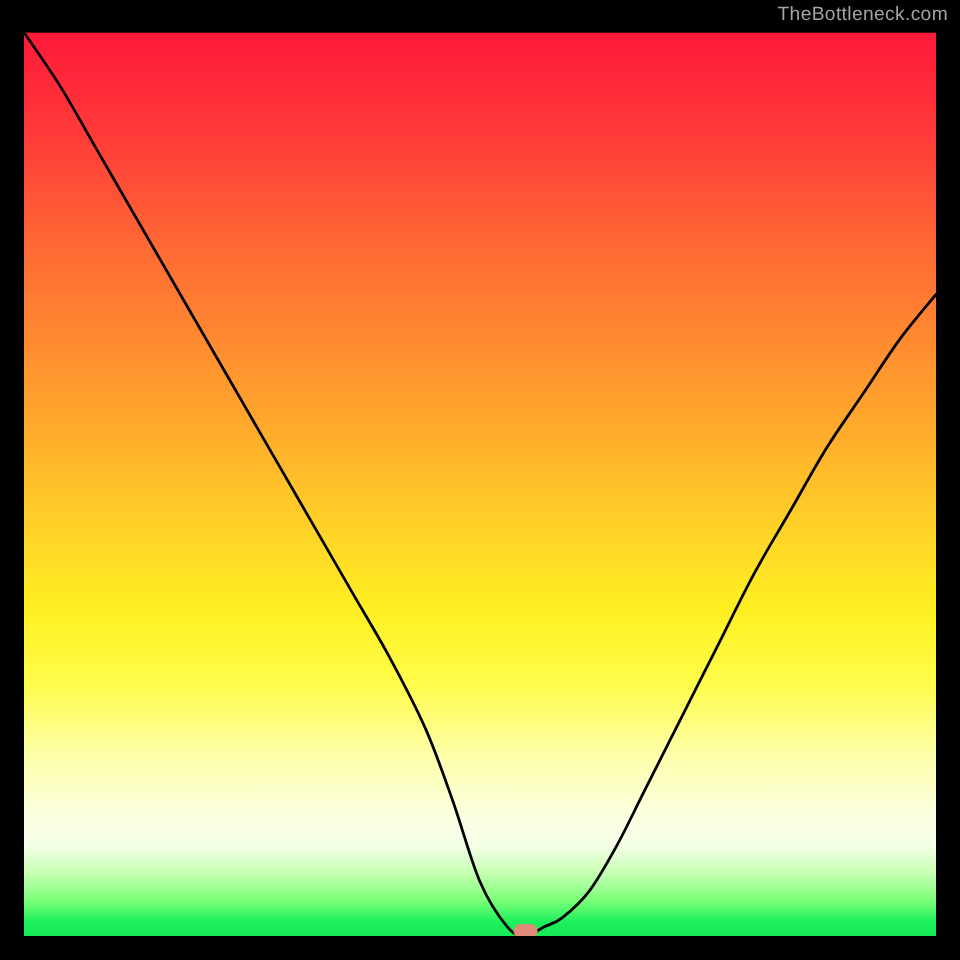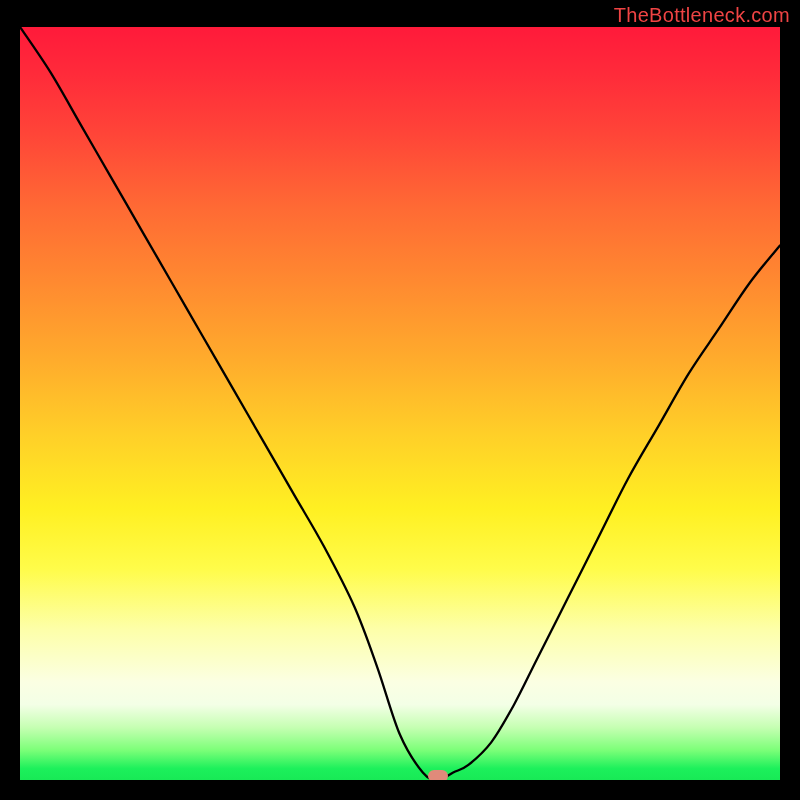--- a/index.html
+++ b/index.html
@@ -14,22 +14,22 @@
   .frame {
     position: relative;
     width: 800px;
     height: 800px;
     background: #000;
   }
   .watermark {
     position: absolute;
     top: 4px;
     right: 10px;
-    color: #ef4444;
-    font-size: 20px;
+    color: #a3a3a3;
+    font-size: 16px;
     font-weight: 500;
     letter-spacing: 0.3px;
     z-index: 40;
     margin-left: 30px;
   }
   .plot {
     position: absolute;
     left: 20px;
     top: 27px;
     width: 760px;

